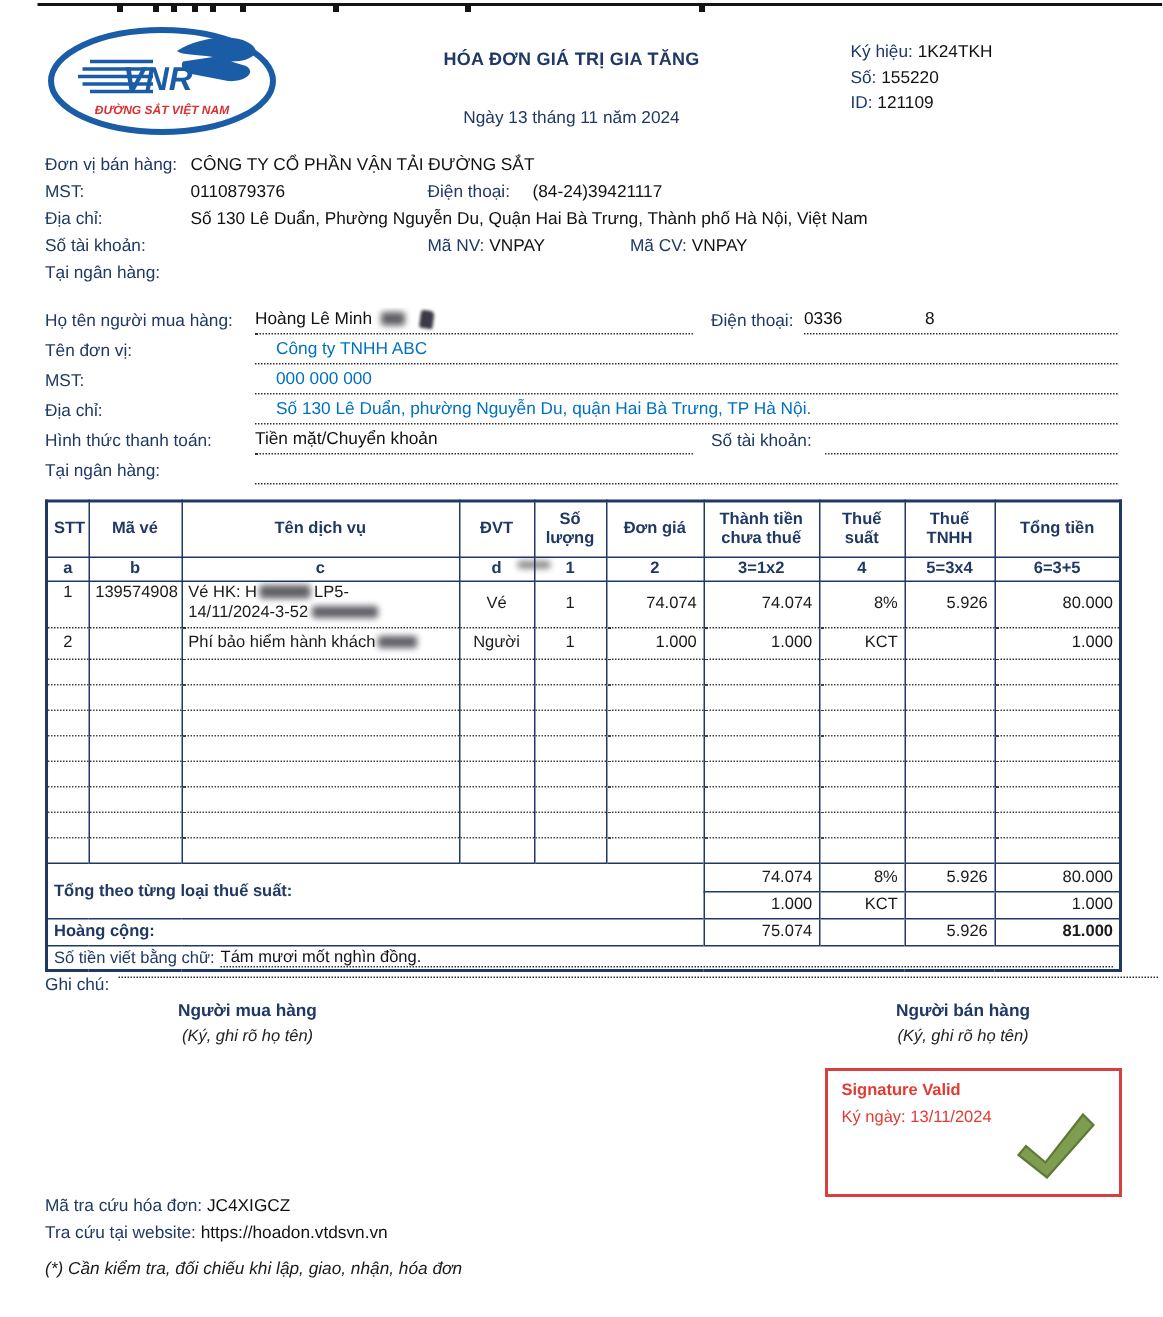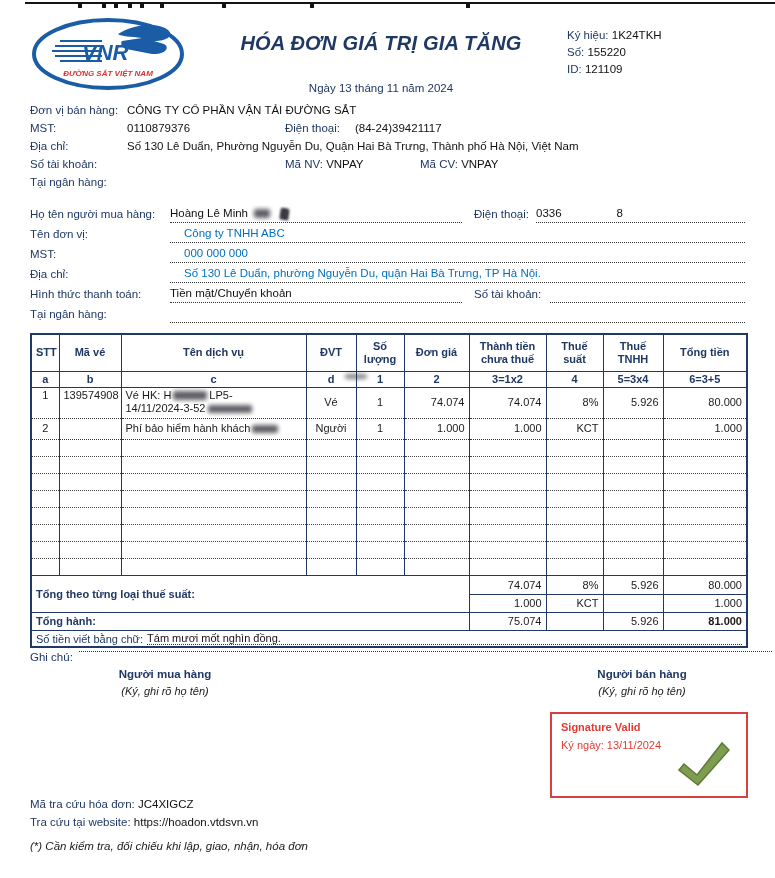--- a/index.html
+++ b/index.html
@@ -15,21 +15,21 @@
 
   
   .top-strip { position:absolute; top:0; left:0; width:775px; height:8px; }
   .top-strip .bar { position:absolute; top:2px; left:25px; right:0; height:2px; background:#141414; }
   .top-strip i { position:absolute; top:4px; height:4px; width:4px; background:#141414; display:block; }
 
   
   .header { position:absolute; top:16px; left:30px; width:715px; display:flex; }
   .logo-wrap { width:165px; }
   .head-center { flex:1; text-align:center; }
-  .doc-title { margin-top:16px; font-size:20px; font-weight:bold; color:#1F3864; letter-spacing:.2px;font-style:italic; }
+  .doc-title { margin-top:16px; font-size:12px; font-weight:bold; color:#1F3864; letter-spacing:.2px; }
   .doc-date  { margin-top:27px; font-size:11.5px; color:#1F3864; }
   .head-right { width:178px; font-size:11.5px; line-height:17px; padding-top:11px; }
   .head-right .lab { color:#1F3864; }
   .head-right .val { color:#111; }
 
   
   .section { position:absolute; left:30px; width:715px; font-size:11.5px; }
   .frow { display:flex; align-items:flex-end; }
   .seller .frow { height:18px; line-height:15px; align-items:flex-start; }
   .buyer  .frow { height:20px; line-height:17px; }
@@ -360,21 +360,21 @@
         <td class="rgt">5.926</td>
         <td class="rgt">80.000</td>
       </tr>
       <tr class="tax2">
         <td class="rgt">1.000</td>
         <td class="rgt">KCT</td>
         <td class="rgt"></td>
         <td class="rgt">1.000</td>
       </tr>
       <tr class="grand">
-        <td colspan="6" class="tot-label">Tổng hành:</td>
+        <td colspan="6" class="tot-label">Hoàng cộng:</td>
         <td class="rgt">75.074</td>
         <td class="rgt"></td>
         <td class="rgt">5.926</td>
         <td class="rgt bold">81.000</td>
       </tr>
       <tr class="words">
         <td colspan="10">
           <div class="words-flex">
             <span class="navy">Số tiền viết bằng chữ:</span>
             <span class="words-val">Tám mươi mốt nghìn đồng.</span>

